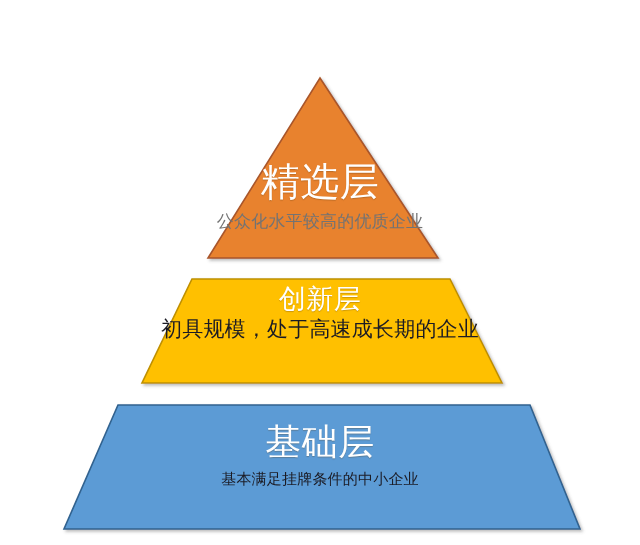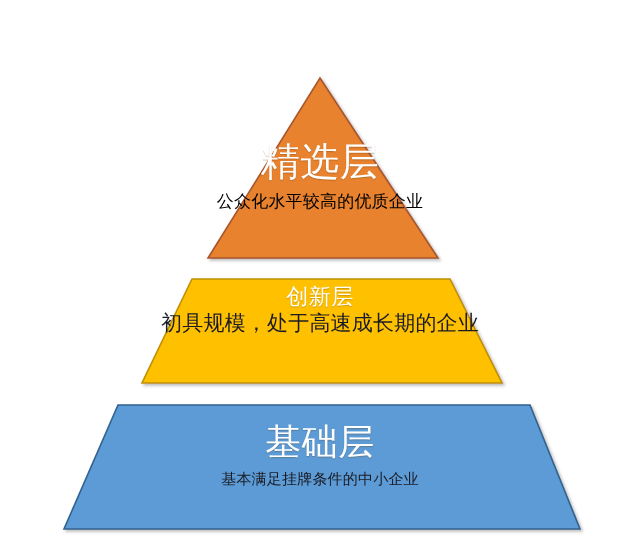--- a/index.html
+++ b/index.html
@@ -66,21 +66,21 @@
     font-size: 17px;
     margin-top: 11px;
   }
 
   
   #layer-text-middle {
     left: 120px;
     top: 286px;
     width: 400px;
   }
-  #layer-text-middle .layer-title { font-size: 22px; }
+  #layer-text-middle .layer-title { font-size: 27px; }
   #layer-text-middle .layer-subtitle {
     font-size: 21px;
     margin-top: 4px;
   }
 
   
   #layer-text-bottom {
     left: 92px;
     top: 424px;
     width: 456px;
@@ -104,22 +104,22 @@
     </defs>
 
     <polygon id="shape-top" fill="#E8822F" stroke="#A9562A" stroke-width="1.6" filter="url(#shape-shadow)" points="320,78 438,258 208,258"></polygon>
 
     <polygon id="shape-middle" fill="#FFC000" stroke="#BF9000" stroke-width="1.6" filter="url(#shape-shadow)" points="192,279 450,279 502,383 142,383"></polygon>
 
     <polygon id="shape-bottom" fill="#5B9BD5" stroke="#31628F" stroke-width="1.6" filter="url(#shape-shadow)" points="118,405 530,405 580,529 64,529"></polygon>
   </svg>
 
   <div class="layer-text-block" id="layer-text-top">
-    <span class="layer-title" style="color: rgb(255, 255, 255);">精选层</span>
-    <span class="layer-subtitle" style="color: #000000;">公众化水平较高的优质企业</span>
+    <span class="layer-title" style="color: rgb(255, 255, 255); margin-top: 20px;">精选层</span>
+    <span class="layer-subtitle" style="color: #737373;">公众化水平较高的优质企业</span>
   </div>
 
   <div class="layer-text-block" id="layer-text-middle">
     <span class="layer-title" style="color: rgb(255, 255, 255);">创新层</span>
     <span class="layer-subtitle" style="color: rgb(27, 27, 36);">初具规模，处于高速成长期的企业</span>
   </div>
 
   <div class="layer-text-block" id="layer-text-bottom">
     <span class="layer-title" style="color: rgb(255, 255, 255); text-align: center;">基础层</span>
     <span class="layer-subtitle" style="color: rgb(27, 27, 36);">基本满足挂牌条件的中小企业</span>

